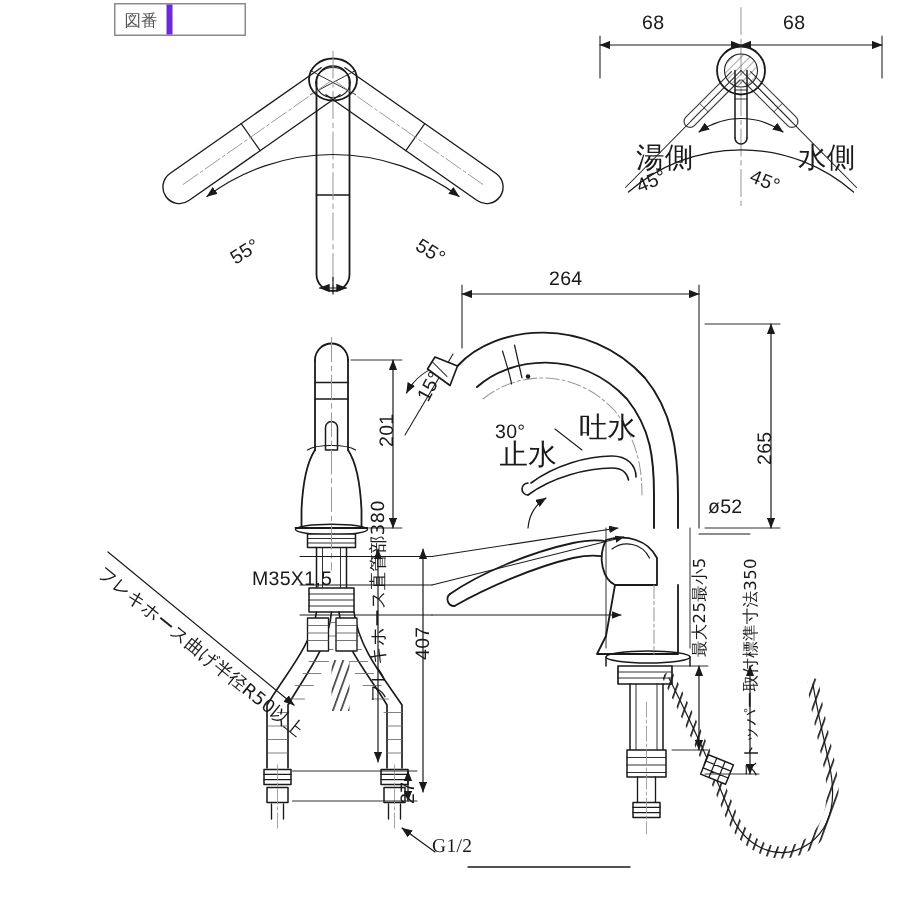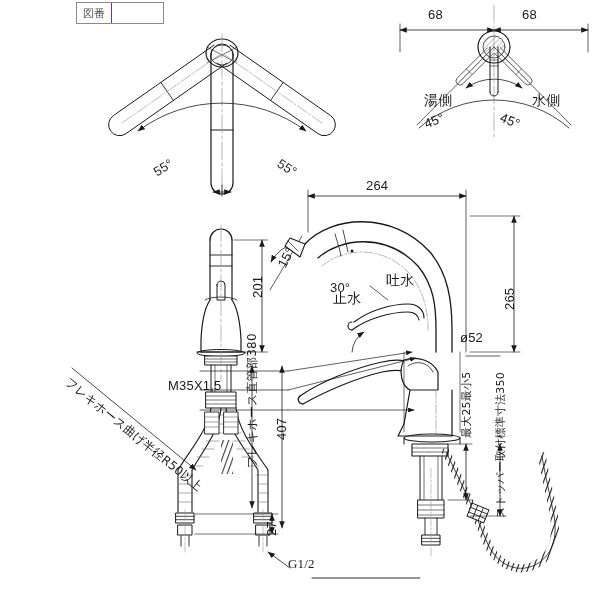--- a/index.html
+++ b/index.html
@@ -2,25 +2,25 @@
 <html><head>
 <meta charset="utf-8">
 <style>
   html,body{margin:0;padding:0;background:#fff;}
   body{width:600px;height:600px;overflow:hidden;
        font-family:"Liberation Sans","DejaVu Sans",sans-serif;color:#1a1a1a;}
   #sheet{position:relative;width:600px;height:600px;background:#ffffff;}
   svg{position:absolute;left:0;top:0;}
   .lbl{position:absolute;white-space:nowrap;font-size:13px;letter-spacing:.2px;color:#1a1a1a;}
   .lbl.jp{font-family:"DejaVu Sans",sans-serif;font-size:12px;}
-  .lbl.jpb{font-family:"DejaVu Sans",sans-serif;font-size:14px;}
+  .lbl.jpb{font-family:"DejaVu Sans",sans-serif;font-size:19px;}
   .vert{transform-origin:left top;}
   #titleblock{position:absolute;left:76px;top:2px;width:88px;height:22px;
               border:1px solid #8a8a8a;box-sizing:border-box;display:flex;}
-  #titleblock .cell-a{width:34px;border-right:1px solid #6d28d9;
+  #titleblock .cell-a{width:34px;border-right:4px solid #6d28d9;
      display:flex;align-items:center;justify-content:center;
      font-family:"DejaVu Sans",sans-serif;font-size:11px;color:#555;}
   #titleblock .cell-b{flex:1;}
 </style>
 </head>
 <body>
 
 <div id="sheet">
 
   <div id="titleblock">
@@ -306,21 +306,21 @@
 
   <div class="lbl" style="left:428px;top:7px;">68</div>
   <div class="lbl" style="left:522px;top:7px;">68</div>
   <div class="lbl jpb" style="left:424px;top:92px;">湯側</div>
   <div class="lbl jpb" style="left:500px;top:92px;margin-left:32px;">水側</div>
   <div class="lbl" style="left:424px;top:113px;transform:rotate(-22deg);">45°</div>
   <div class="lbl" style="left:500px;top:113px;transform:rotate(22deg);">45°</div>
 
   <div class="lbl" style="left:366px;top:178px;">264</div>
   <div class="lbl vert" style="left:502px;top:310px;transform:rotate(-90deg);">265</div>
-  <div class="lbl" style="left:460px;top:330px;">ø52</div>
+  <div class="lbl" style="left:472px;top:330px;">ø52</div>
   <div class="lbl jpb" style="left:368px;top:272px;padding-left:18px;">吐水</div>
   <div class="lbl jpb" style="left:333px;top:290px;">止水</div>
   <div class="lbl" style="left:330px;top:280px;">30°</div>
   <div class="lbl" style="left:276px;top:250px;transform:rotate(-62deg);">15°</div>
 
   <div class="lbl vert" style="left:250px;top:298px;transform:rotate(-90deg);">201</div>
 
   <div class="lbl" style="left:168px;top:378px;">M35X1,5</div>
 
   <div class="lbl jp vert" style="left:72px;top:374px;transform:rotate(39deg);">フレキホース曲げ半径R50以上</div>

